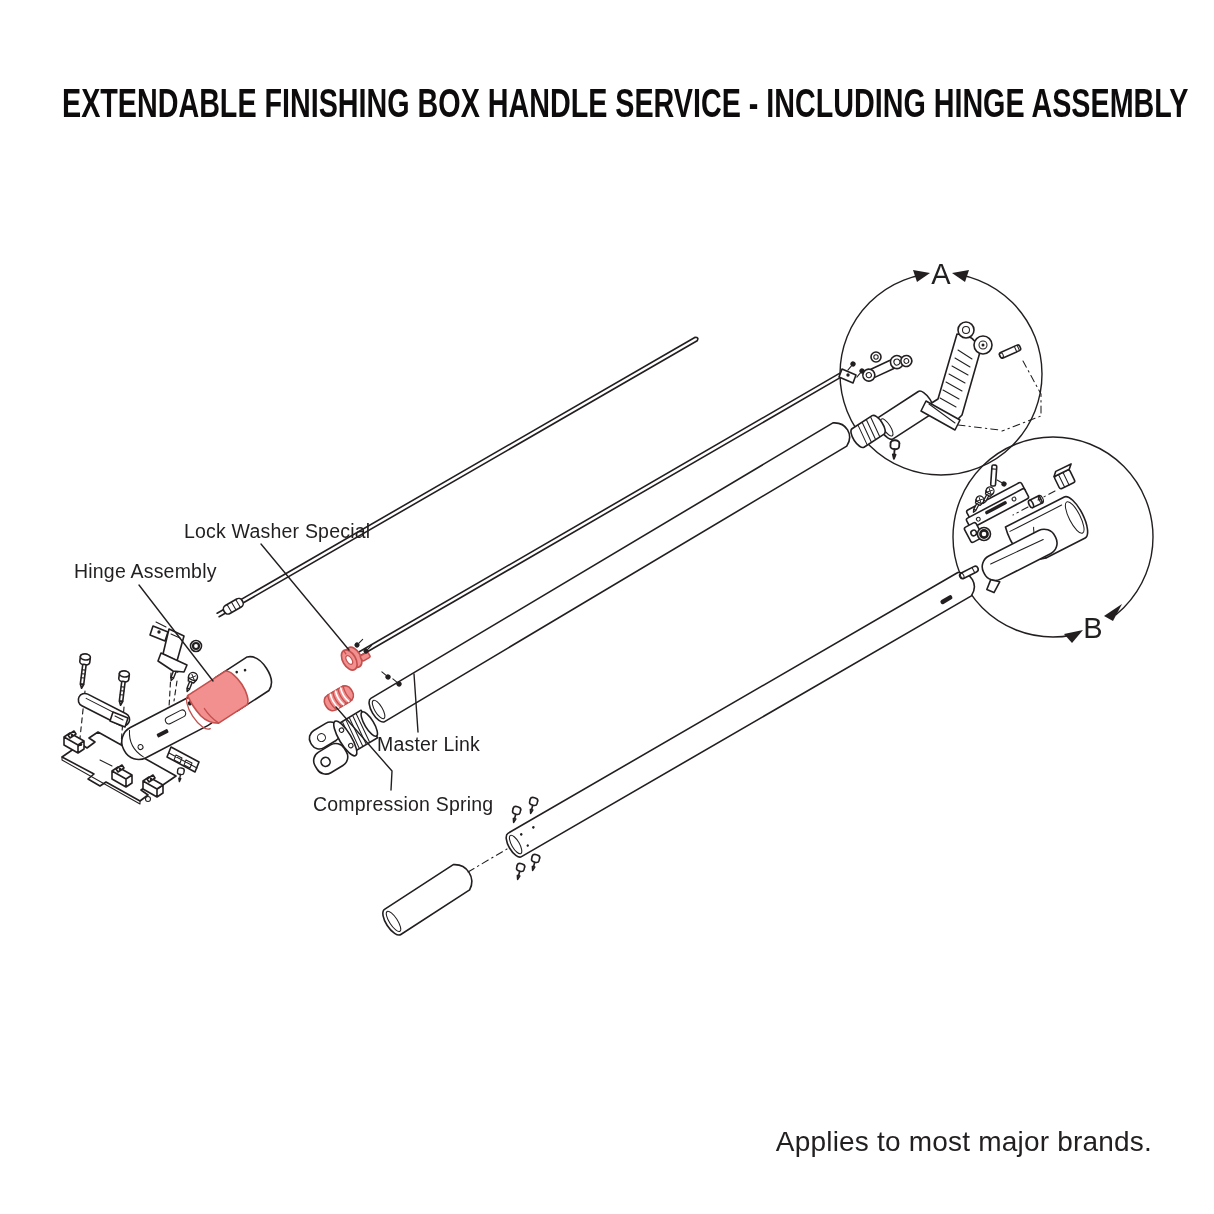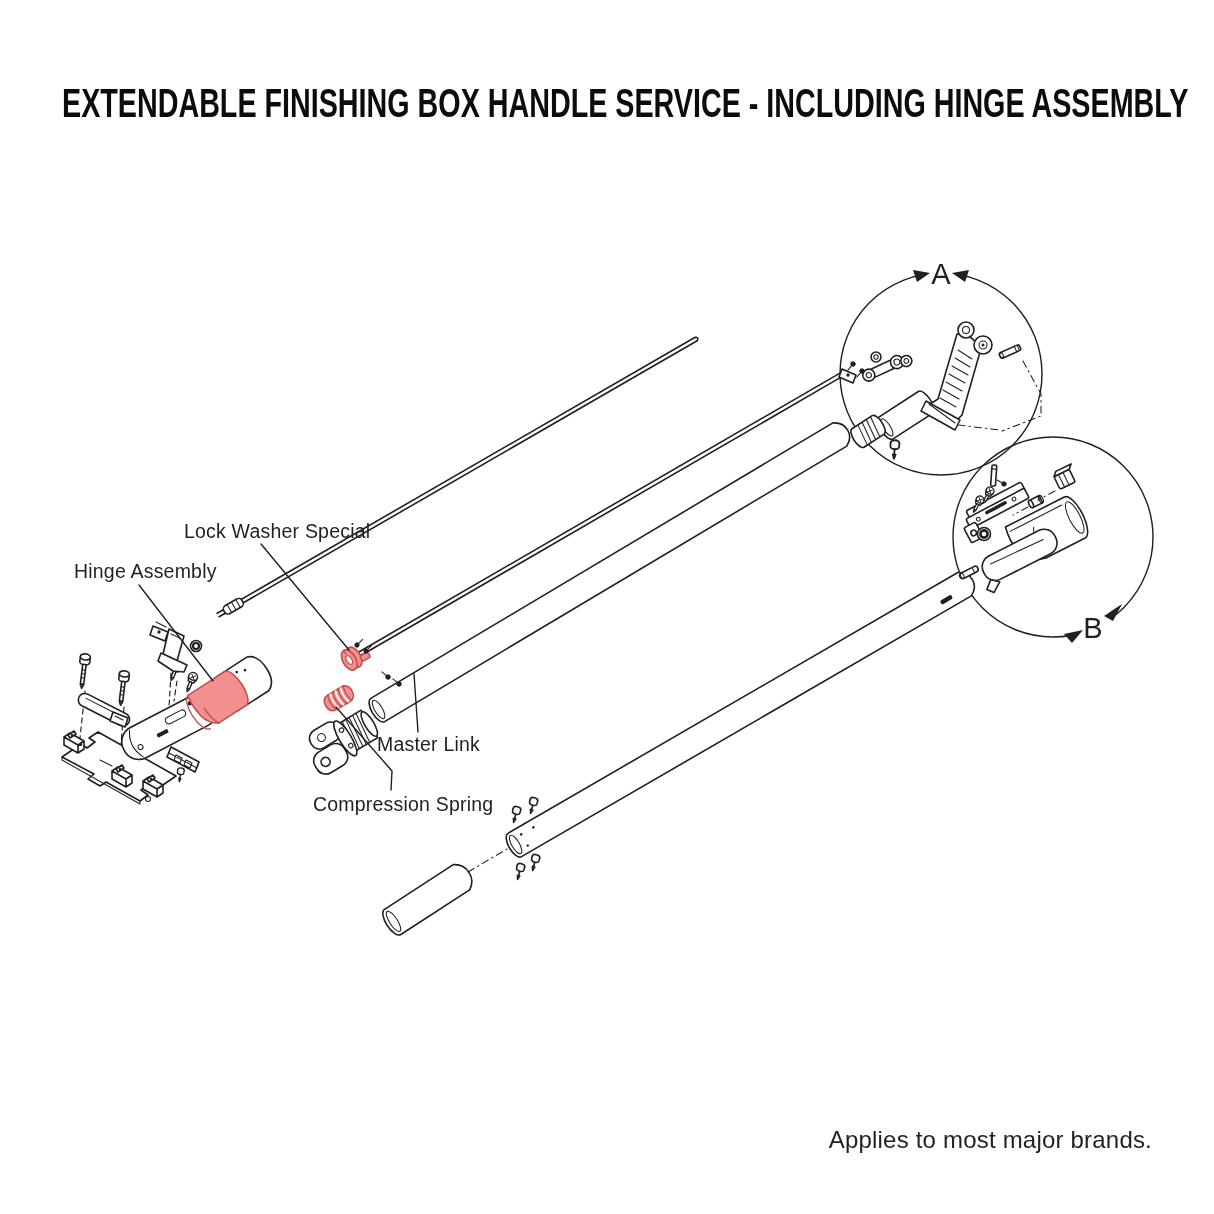--- a/index.html
+++ b/index.html
@@ -13,21 +13,21 @@
        font-family:"Liberation Sans",sans-serif;}
   .page-title{
     position:absolute;left:62px;top:56px;
     font-family:"Liberation Sans",sans-serif;
     font-weight:bold;font-size:41px;line-height:1;color:#0d0b0c;
     white-space:nowrap;letter-spacing:0px;
     transform:scaleX(.70);transform-origin:0 0;
   }
   .footer-note{
     position:absolute;right:62px;top:1126px;
-    font-size:24px;color:#221f20;letter-spacing:.2px;
+    font-size:28px;color:#221f20;letter-spacing:.2px;
   }
   svg{position:absolute;left:0;top:0;}
   .s{fill:none;stroke:var(--line);stroke-width:1.6;stroke-linecap:round;stroke-linejoin:round}
   .f{fill:#fff;stroke:var(--line);stroke-width:1.6;stroke-linecap:round;stroke-linejoin:round}
   .t{stroke-width:1.05}
   .d{fill:var(--line);stroke:none}
   .dash{stroke-dasharray:7 4 1.5 4}
   .dash2{stroke-dasharray:5 4;stroke-width:1.15}
   .red{fill:var(--hl);stroke:var(--hls);stroke-width:1.6;stroke-linejoin:round}
   .redl{fill:none;stroke:var(--hls);stroke-width:1.3;stroke-linecap:round}

